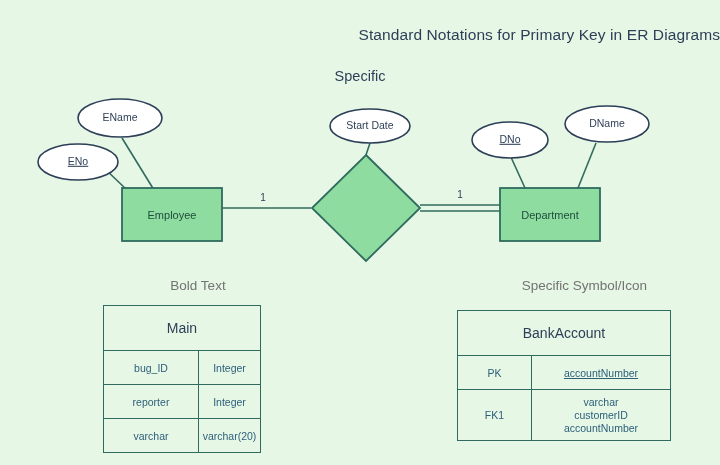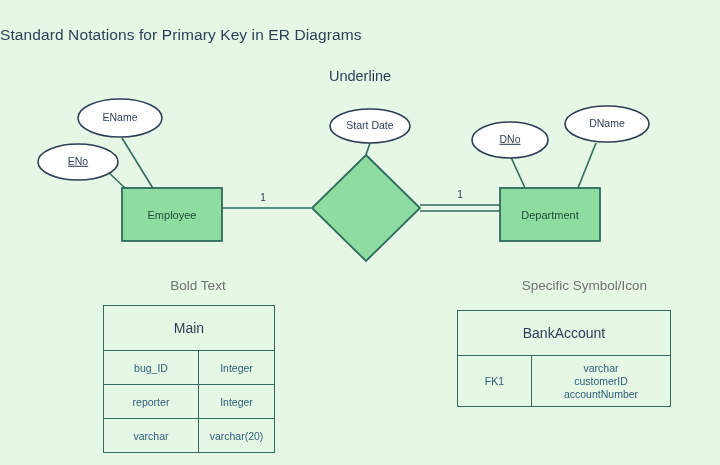--- a/index.html
+++ b/index.html
@@ -17,21 +17,21 @@
   #canvas {
     position: relative;
     width: 720px;
     height: 465px;
   }
   
   .title {
     position: absolute;
     left: 0; top: 26px;
     width: 720px;
-    text-align: left;
+    text-align: right;
     font-size: 15.5px;
     color: #2d3f57;
     letter-spacing: .1px;
   }
   .subtitle {
     position: absolute;
     left: 0; top: 68px;
     width: 720px;
     text-align: center;
     font-size: 14.5px;
@@ -100,32 +100,32 @@
   .bold-key { font-weight: bold; color: #2d3f57; }
   .ul-key { text-decoration: underline; color: #2d5f7a; }
   .multi-cell {
     text-align: left;
     padding: 6px 0 6px 14px;
     line-height: 13px;
     height: 50px;
   }
   .multi-cell div { white-space: nowrap; }
 
-  #table-main { left: 103px; top: 305px; width: 172px; }
+  #table-main { left: 103px; top: 305px; width: 158px; }
   #table-main col.c1 { width: 95px; }
   #table-bank { left: 457px; top: 310px; width: 214px; }
   #table-bank col.c1 { width: 74px; }
 </style>
 </head>
 <body>
 
 <div id="canvas">
 
   <div class="title">Standard Notations for Primary Key in ER Diagrams</div>
-  <div class="subtitle">Underline</div>
+  <div class="subtitle">Specific</div>
 
   <svg id="er-svg" viewBox="0 0 720 185">
 
     <g stroke="#2f6b5e" stroke-width="1.6" fill="none">
       <line x1="103" y1="77" x2="127" y2="100"></line>
       <line x1="122" y1="48" x2="154" y2="100"></line>
       <line x1="222" y1="118" x2="311" y2="118"></line>
       <line x1="370" y1="53" x2="366" y2="65"></line>
       <line x1="510" y1="65" x2="525" y2="98"></line>
       <line x1="596" y1="53" x2="578" y2="98"></line>
@@ -210,20 +210,26 @@
   <table class="erd-table" id="table-bank">
     <colgroup>
         <col class="c1">
         <col class="c2">
       </colgroup>
     <tbody>
       <tr>
         <td class="tbl-title" colspan="2">BankAccount</td>
       </tr>
       <tr>
+        <td class="row-cell">PK</td>
+        <td class="row-cell">
+          <span class="ul-key">accountNumber</span>
+        </td>
+      </tr>
+      <tr>
         <td>FK1</td>
         <td class="multi-cell">
           <div>varchar</div>
           <div>customerID</div>
           <div>accountNumber</div>
         </td>
       </tr>
     </tbody>
   </table>
 

